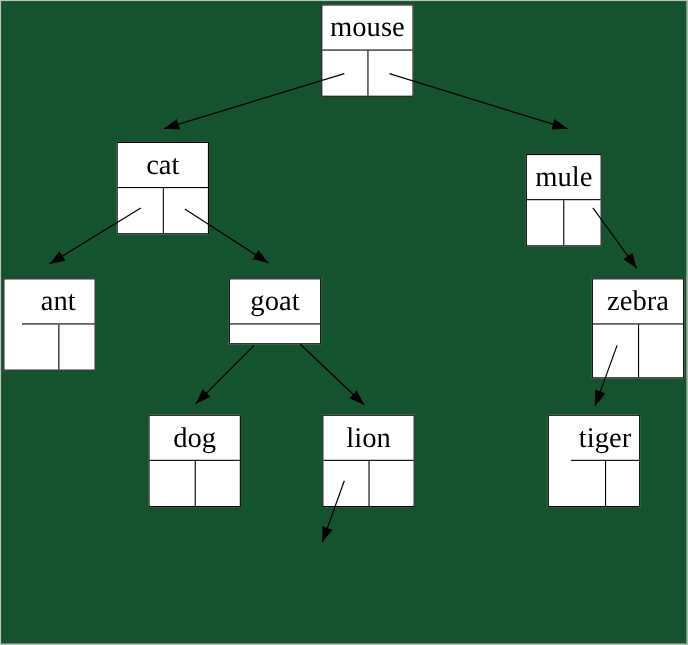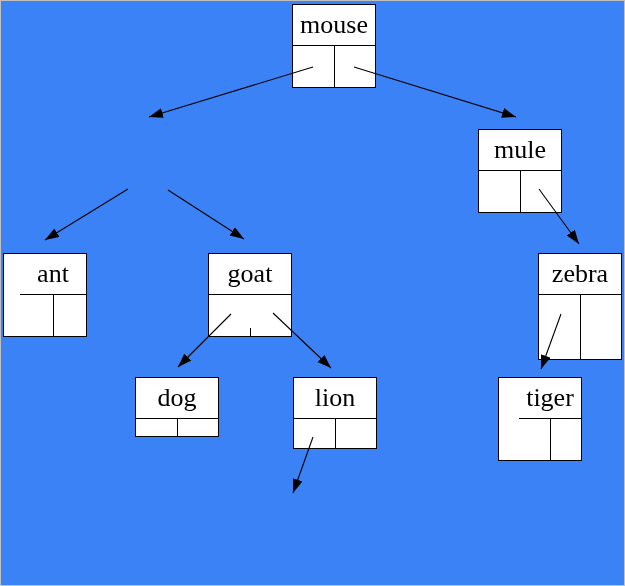--- a/index.html
+++ b/index.html
@@ -7,21 +7,21 @@
     padding: 0;
     background: #ffffff;
     font-family: "Liberation Serif", serif;
   }
   .stage {
     position: relative;
     width: 625px;
     height: 586px;
     box-sizing: border-box;
     border: 1px solid #c0c0c0;
-    background: #3b82f6;
+    background: #14532d;
     overflow: hidden;
   }
   .node {
     position: absolute;
     box-sizing: border-box;
     border: 1px solid #000000;
     background: #ffffff;
     display: flex;
     flex-direction: column;
     z-index: 1;
@@ -61,56 +61,63 @@
 <body>
 
 <div class="stage">
   <div class="node" style="left: 291px; top: 3px; width: 84px; height: 84px;">
       <div class="label" style="height: 41px;">mouse</div>
       <div class="cells">
         <div class="cell left"></div>
         <div class="cell right"></div>
       </div>
     </div>
-    <div class="node" style="left: 477px; top: 128px; width: 84px; height: 84px; justify-content: space-between;">
+    <div class="node" style="left: 105px; top: 128px; width: 84px; height: 84px;">
+      <div class="label" style="height: 41px;">cat</div>
+      <div class="cells">
+        <div class="cell left"></div>
+        <div class="cell right"></div>
+      </div>
+    </div>
+    <div class="node" style="left: 477px; top: 139px; width: 69px; height: 84px; justify-content: space-between;">
       <div class="label" style="height: 41px;">mule</div>
       <div class="cells">
         <div class="cell left"></div>
         <div class="cell right"></div>
       </div>
     </div>
     <div class="node" style="left: 2px; top: 252px; width: 84px; height: 84px; padding-left: 16px;">
       <div class="label" style="height: 41px;">ant</div>
       <div class="cells">
         <div class="cell left"></div>
         <div class="cell right"></div>
       </div>
     </div>
-    <div class="node" style="left: 207px; top: 252px; width: 84px; height: 84px; gap: 33px;">
+    <div class="node" style="left: 207px; top: 252px; width: 84px; height: 60px; gap: 33px;">
       <div class="label" style="height: 41px;">goat</div>
       <div class="cells">
         <div class="cell left"></div>
         <div class="cell right"></div>
       </div>
     </div>
-    <div class="node" style="left: 537px; top: 252px; width: 84px; height: 107px;">
+    <div class="node" style="left: 537px; top: 252px; width: 84px; height: 91px;">
       <div class="label" style="height: 41px;">zebra</div>
       <div class="cells">
         <div class="cell left"></div>
         <div class="cell right"></div>
       </div>
     </div>
-    <div class="node" style="left: 134px; top: 376px; width: 84px; height: 60px;">
+    <div class="node" style="left: 134px; top: 376px; width: 84px; height: 84px;">
       <div class="label" style="height: 41px;">dog</div>
       <div class="cells">
         <div class="cell left"></div>
         <div class="cell right"></div>
       </div>
     </div>
-    <div class="node" style="left: 292px; top: 376px; width: 84px; height: 72px;">
+    <div class="node" style="left: 292px; top: 376px; width: 84px; height: 84px;">
       <div class="label" style="height: 41px;">lion</div>
       <div class="cells">
         <div class="cell left"></div>
         <div class="cell right"></div>
       </div>
     </div>
     <div class="node" style="left: 497px; top: 376px; width: 84px; height: 84px; padding-left: 20px;">
       <div class="label" style="height: 41px;">tiger</div>
       <div class="cells">
         <div class="cell left"></div>

